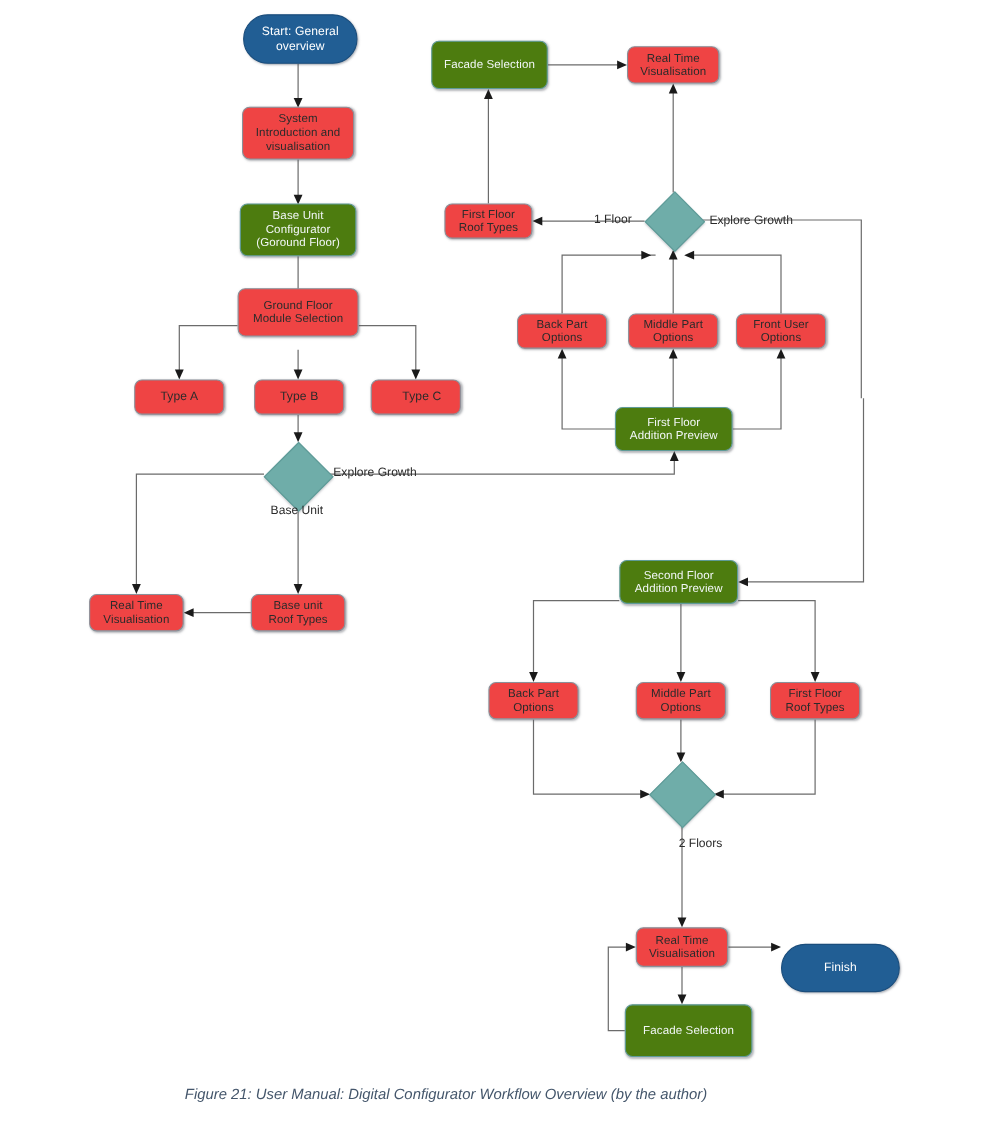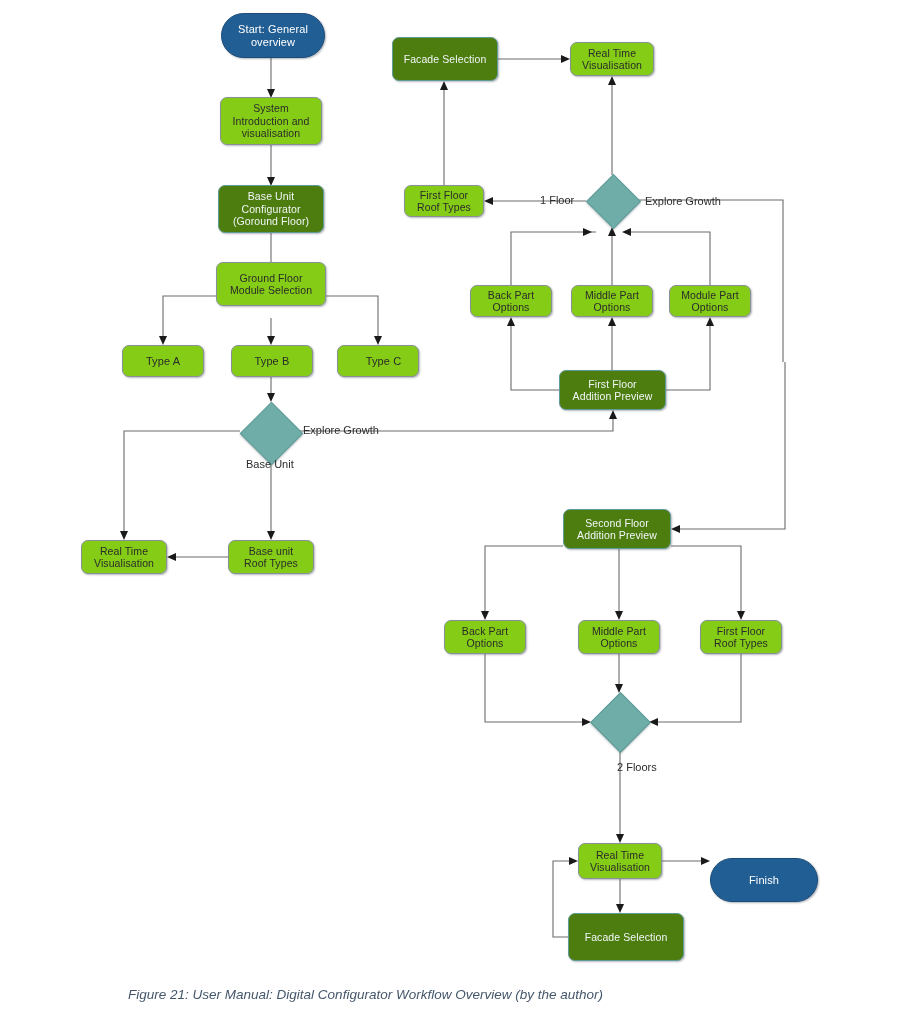--- a/index.html
+++ b/index.html
@@ -31,21 +31,21 @@
     letter-spacing: 0.1px;
     white-space: pre-line;
     z-index: 5;
   }
   .node.rect {
     border-radius: 7px;
     border: 1px solid #8a9099;
     box-shadow: 1px 1px 2px rgba(90,95,105,0.45);
   }
   .node.gray {
-    background: #84cc16;
+    background: #ef4444;
     color: #2b2b2b;
   }
   .node.teal {
     background: #4d7c0f;
     color: #f2f7f7;
     border: 1px solid #5f9b98;
   }
   .node.blue {
     background: #215e94;
     color: #ffffff;
@@ -73,20 +73,21 @@
   }
   .caption {
     position: absolute;
     left: 0;
     width: 731px;
     text-align: center;
     font-family: "Liberation Sans", sans-serif;
     font-style: italic;
     font-size: 13.5px;
     color: #44566b;
+    padding-left: 40px;
   }
   svg line, svg path, svg polyline {
     stroke: #6b6b6b;
     stroke-width: 1.1;
     fill: none;
   }
   svg .arrowhead {
     fill: #1a1a1a;
     stroke: none;
   }
@@ -232,21 +233,21 @@
 Roof Types</div>
 
 <div class="diamond" style="left:594px; top:182px; width:37px; height:37px;"></div>
 
 <div class="node rect gray" style="left:470px; top:285px; width:82px; height:32px; font-size:10.5px;">Back Part
 Options</div>
 
 <div class="node rect gray" style="left:571px; top:285px; width:82px; height:32px; font-size:10.5px;">Middle Part
 Options</div>
 
-<div class="node rect gray" style="left:669px; top:285px; width:82px; height:32px; font-size:10.5px;">Module Part
+<div class="node rect gray" style="left:669px; top:285px; width:82px; height:32px; font-size:10.5px;">Front User
 Options</div>
 
 <div class="node rect teal" style="left:559px; top:370px; width:107px; height:40px; font-size:10.5px;">First Floor
 Addition Preview</div>
 
 <div class="node rect teal" style="left:563px; top:509px; width:108px; height:40px; font-size:10.5px;">Second Floor
 Addition Preview</div>
 
 <div class="node rect gray" style="left:444px; top:620px; width:82px; height:34px; font-size:10.5px;">Back Part
 Options</div>

